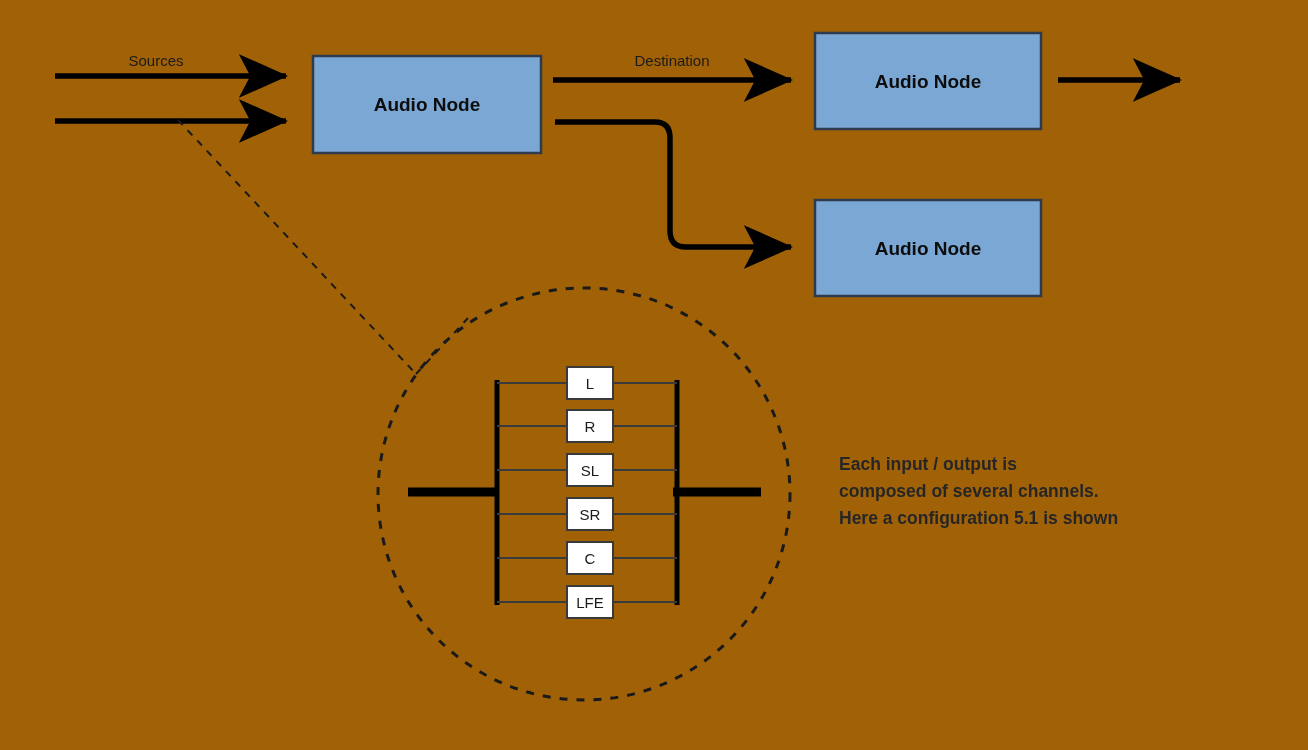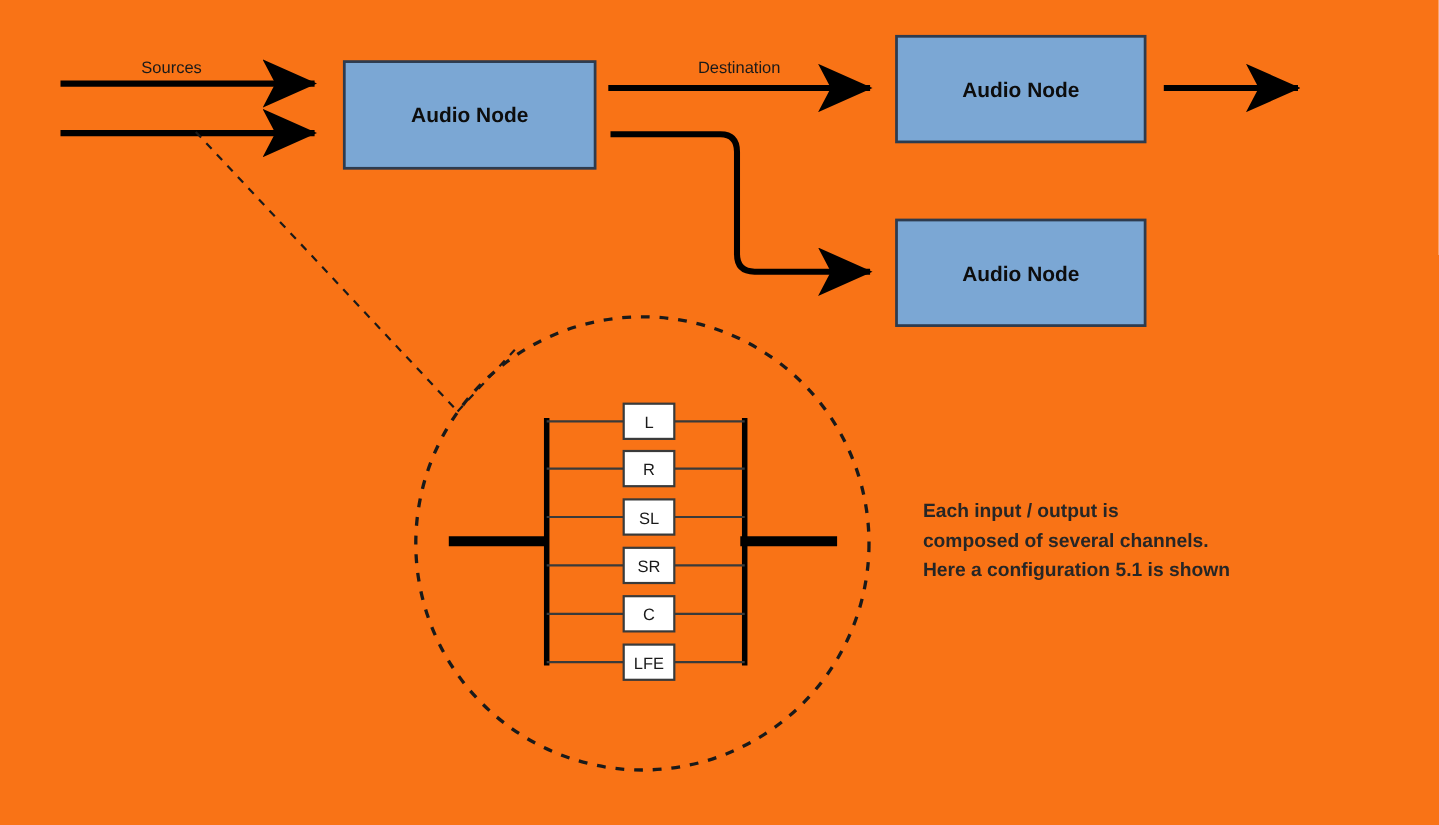--- a/index.html
+++ b/index.html
@@ -8,21 +8,21 @@
     padding: 0;
     background: #ffffff;
   }
   body {
     font-family: "Liberation Sans", sans-serif;
   }
   #canvas {
     position: relative;
     width: 1308px;
     height: 750px;
-    background: #f97316;
+    background: #a16207;
     overflow: hidden;
   }
   #diagram-svg {
     position: absolute;
     left: 0;
     top: 0;
     width: 1308px;
     height: 750px;
   }
   .node-label {

